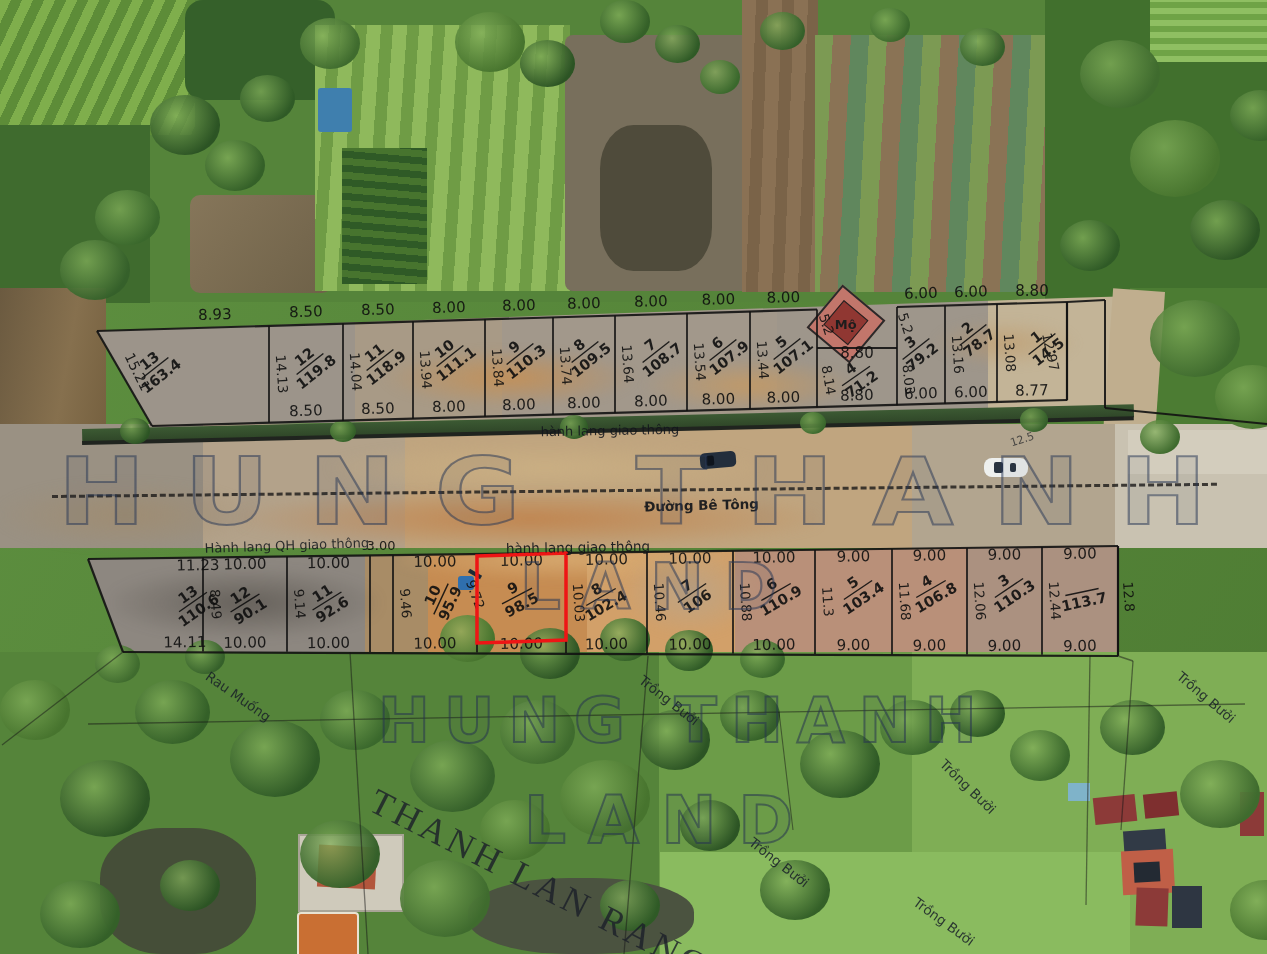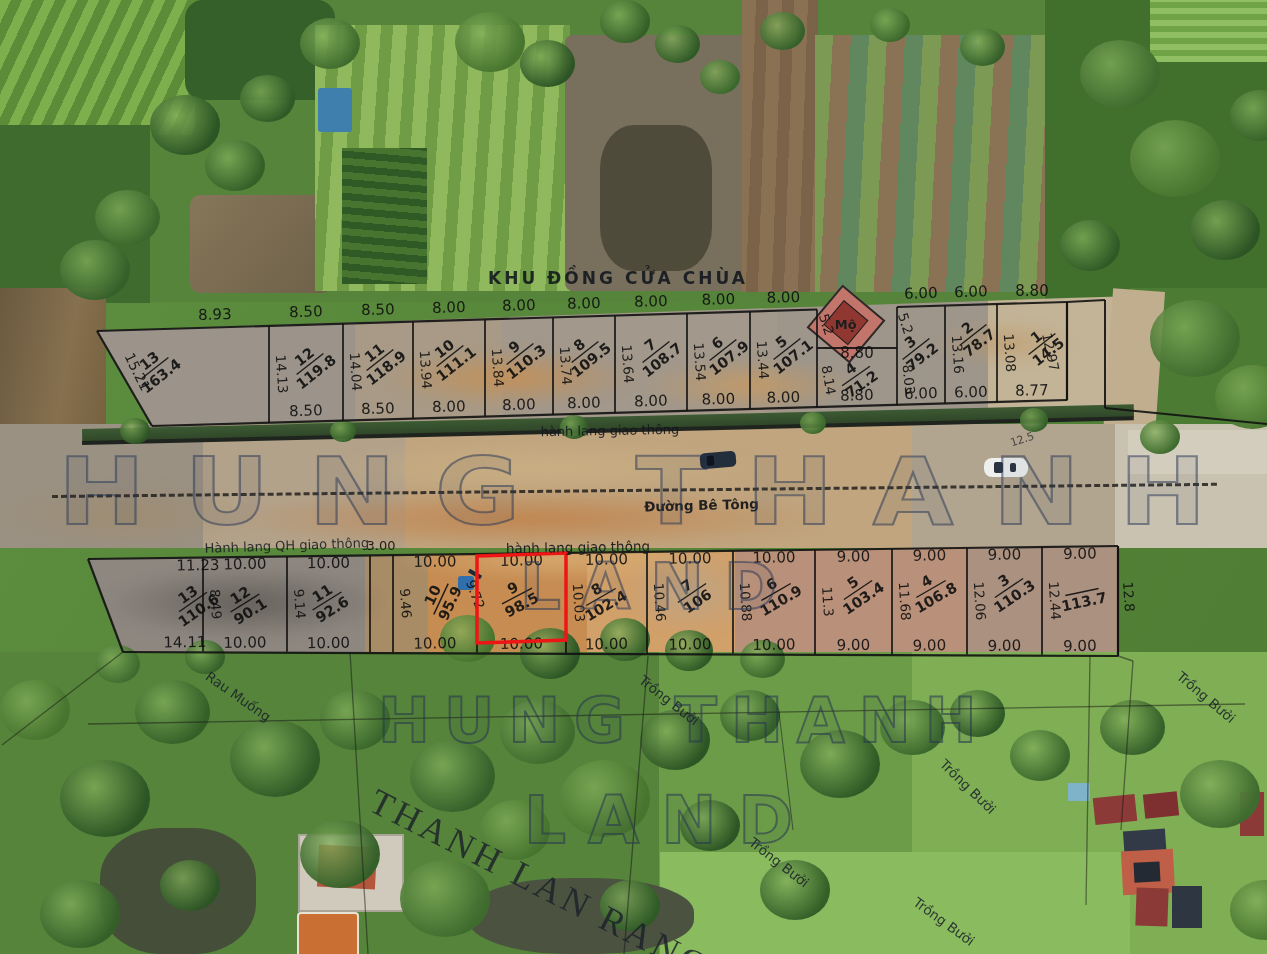--- a/index.html
+++ b/index.html
@@ -355,21 +355,20 @@
       <line x1="350" y1="652" x2="368" y2="954" stroke="rgba(22,22,22,0.5)" stroke-width="1.3"></line>
       <line x1="123" y1="652" x2="2" y2="745" stroke="rgba(22,22,22,0.5)" stroke-width="1.3"></line>
       <line x1="648" y1="656" x2="624" y2="954" stroke="rgba(22,22,22,0.5)" stroke-width="1.3"></line>
       <line x1="88" y1="724" x2="1245" y2="704" stroke="rgba(22,22,22,0.5)" stroke-width="1.3"></line>
       <line x1="1090" y1="656" x2="1086" y2="905" stroke="rgba(22,22,22,0.5)" stroke-width="1.3"></line>
       <line x1="779" y1="712" x2="793" y2="830" stroke="rgba(22,22,22,0.5)" stroke-width="1.1"></line>
       <line x1="1118" y1="656" x2="1133" y2="661" stroke="rgba(22,22,22,0.5)" stroke-width="1.6"></line>
       <line x1="1133" y1="661" x2="1121" y2="830" stroke="rgba(22,22,22,0.5)" stroke-width="1.3"></line>
     </svg>
 
-  <div class="lbl" style="left:488px;top:268px;font-size:17px;letter-spacing:3px;font-weight:600;color:rgba(16,22,28,0.88);z-index:11;">KHU ĐỒNG CỬA CHÙA</div>
 
   <div class="lbl" style="left:644px;top:497px;font-size:13.5px;font-weight:600;color:rgba(20,22,26,0.92);transform:rotate(-1.5deg);z-index:11;">Đường Bê Tông</div>
   <div class="lbl" style="left:1010px;top:433px;font-size:11px;color:rgba(55,55,55,0.85);transform:rotate(-18deg);z-index:11;">12.5</div>
 
   <div class="lbl fieldlbl" style="left:212px;top:668px;transform:rotate(35deg);transform-origin:0 0;z-index:11;">Rau Muống</div>
   <div class="lbl fieldlbl" style="left:646px;top:672px;transform:rotate(38deg);transform-origin:0 0;z-index:11;">Trồng Bưởi</div>
   <div class="lbl fieldlbl" style="left:1184px;top:668px;transform:rotate(40deg);transform-origin:0 0;z-index:11;">Trồng Bưởi</div>
   <div class="lbl fieldlbl" style="left:948px;top:756px;transform:rotate(44deg);transform-origin:0 0;z-index:11;">Trồng Bưởi</div>
   <div class="lbl fieldlbl" style="left:756px;top:834px;transform:rotate(38deg);transform-origin:0 0;z-index:11;">Trồng Bưởi</div>
   <div class="lbl fieldlbl" style="left:920px;top:894px;transform:rotate(36deg);transform-origin:0 0;z-index:11;">Trồng Bưởi</div>

